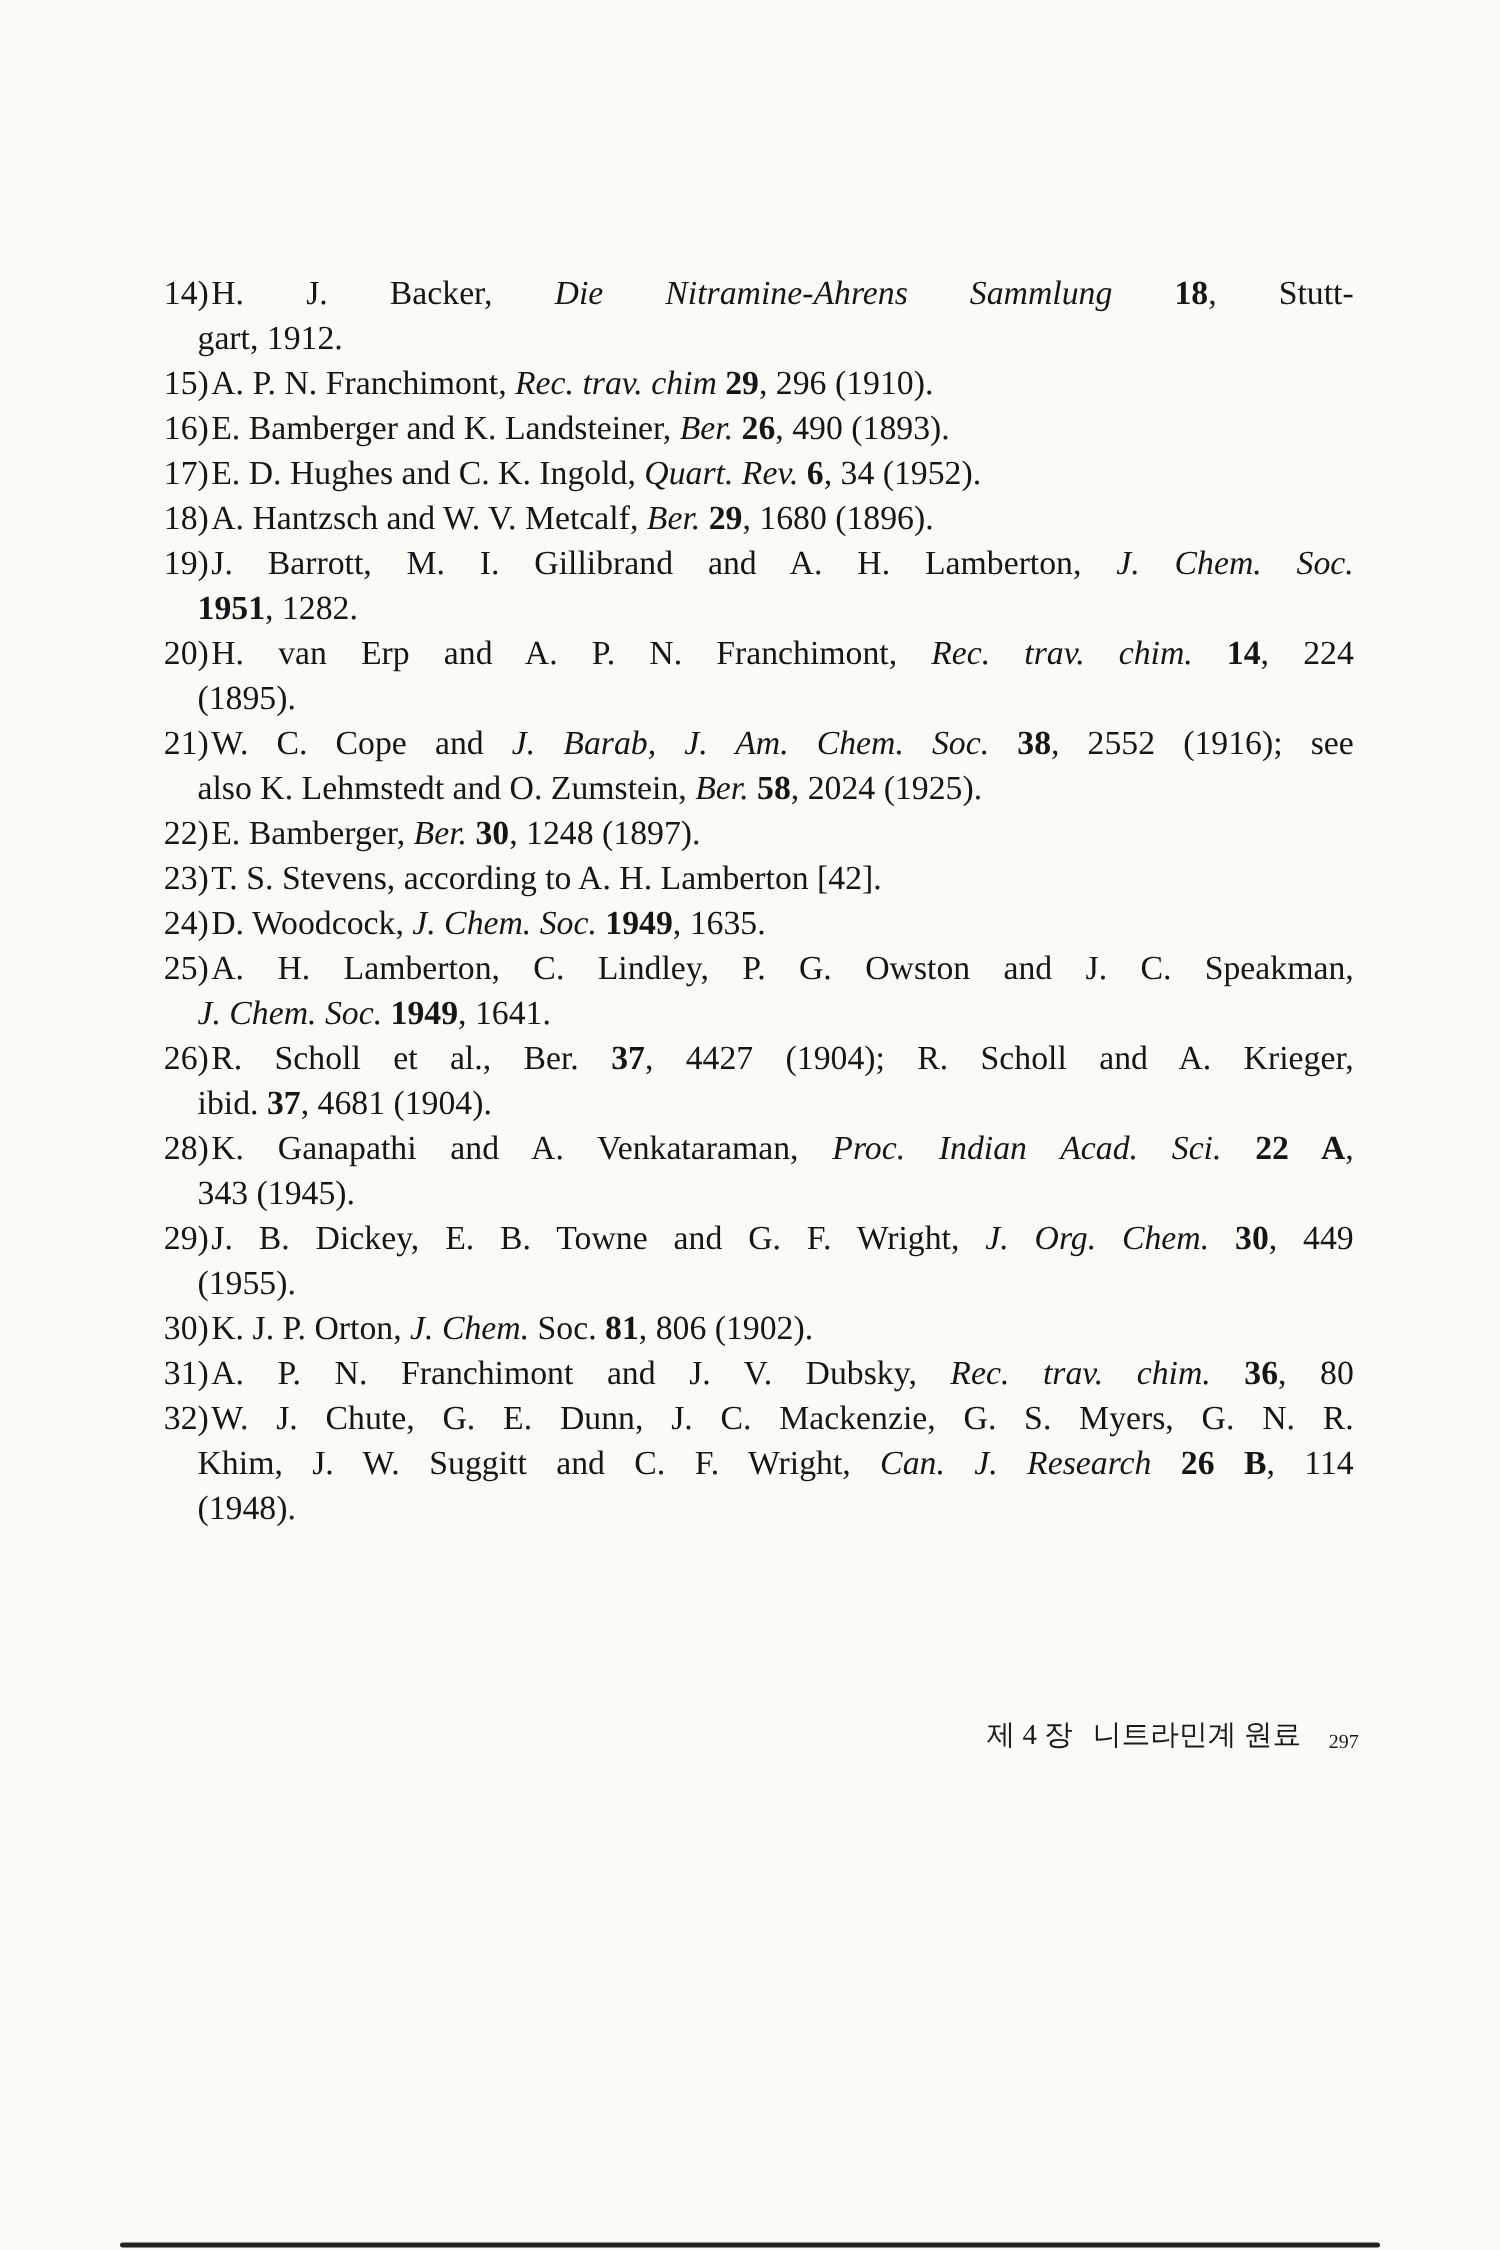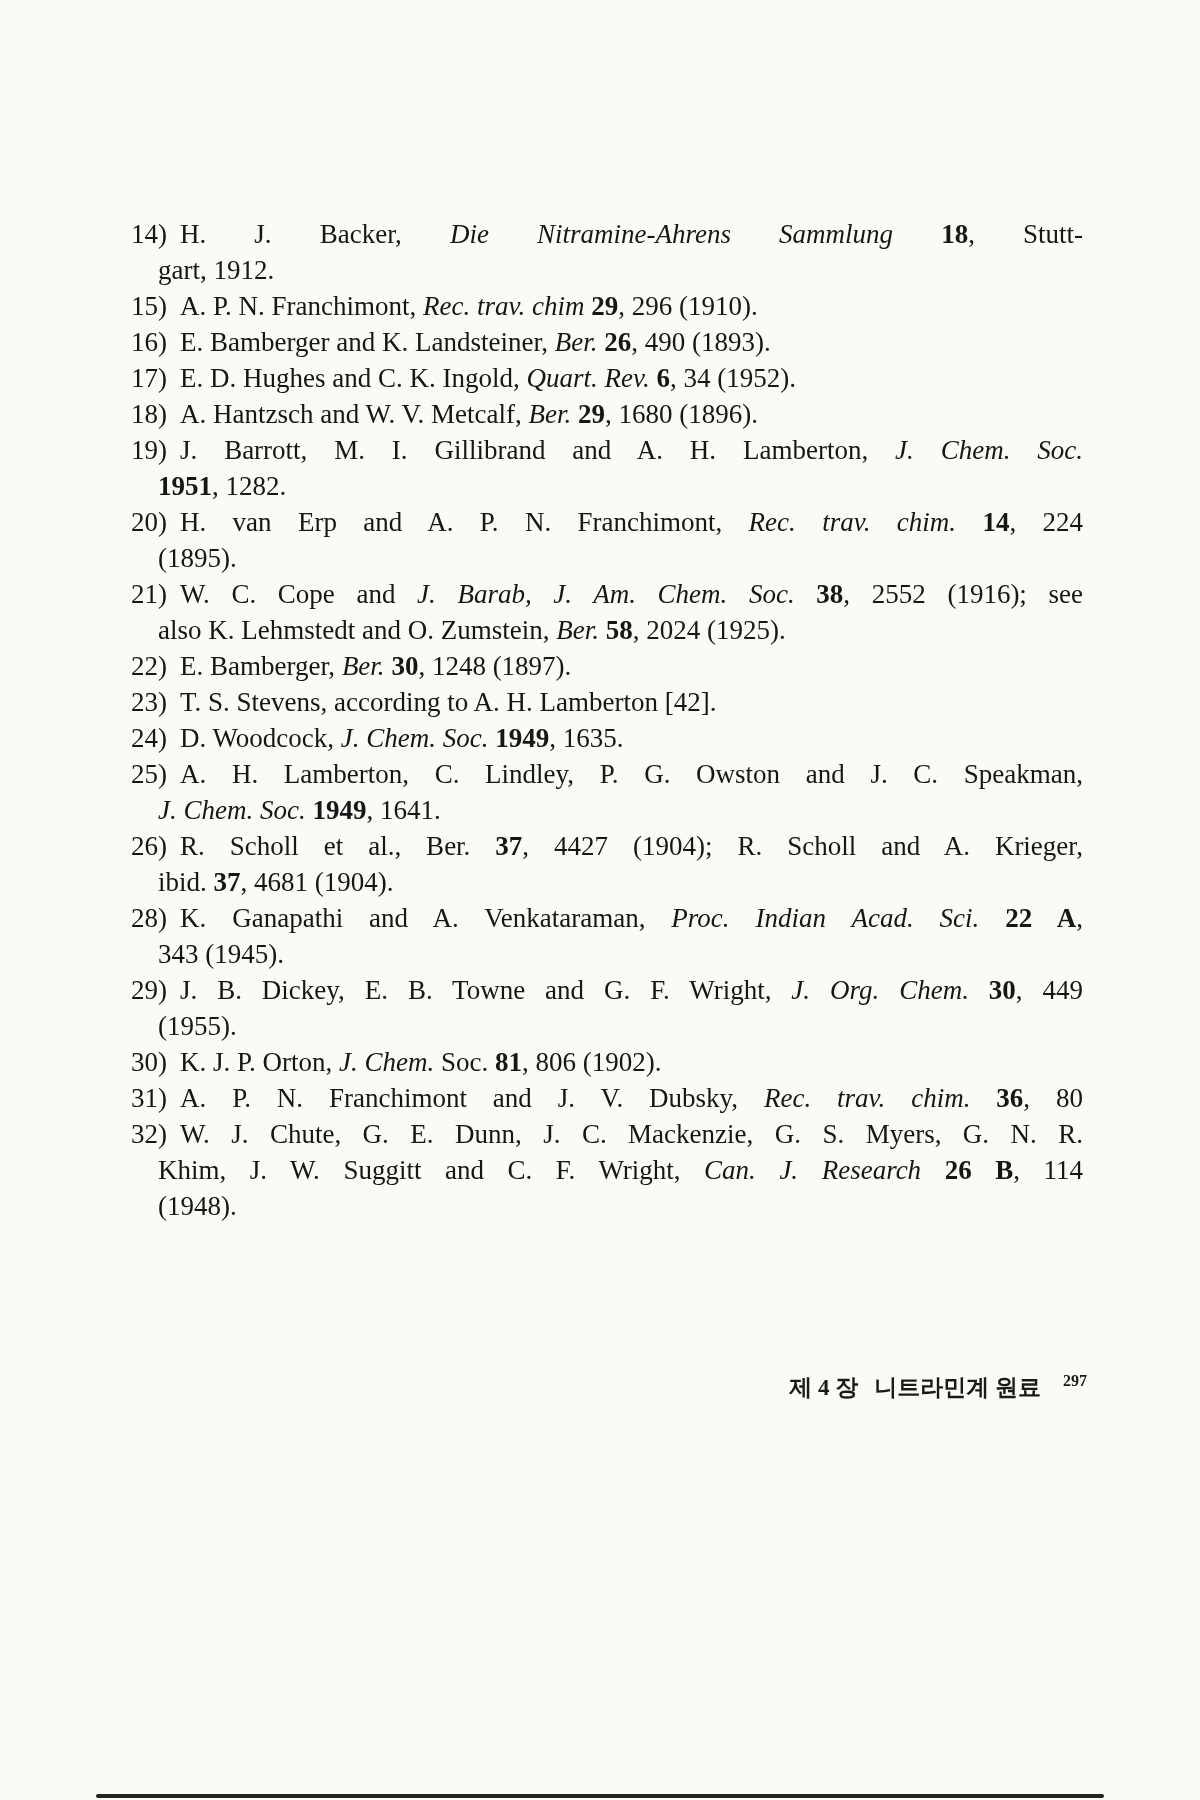--- a/index.html
+++ b/index.html
@@ -25,31 +25,31 @@
     top: 216px;
     width: 952px;
     font-size: 27px;
     line-height: 36px;
     text-rendering: optimizeLegibility;
   }
   .ref { margin: 0; }
   .line { text-align: left; white-space: normal; }
   .line.jfull { text-align: justify; text-align-last: justify; }
   .line.cont { margin-left: 27px; }
-  .num { margin-right: 13px; }
+  .num { margin-right: 2px; }
   .seg-i { font-style: italic; }
   .seg-b { font-weight: bold; }
   .footer {
     position: absolute;
     top: 1372px;
     right: 113px;
     display: flex;
-    align-items: flex-start;
+    align-items: flex-end;
     font-size: 23px;
-    font-weight: 700;
+    font-weight: 400;
     color: #1a1a18;
   }
   .footer .gap-sm { width: 16px; }
   .footer .gap-lg { width: 22px; }
   .footer .pagenum { font-size: 16px; }
   .scan-edge {
     position: absolute;
     left: 96px;
     right: 96px;
     bottom: 2px;

